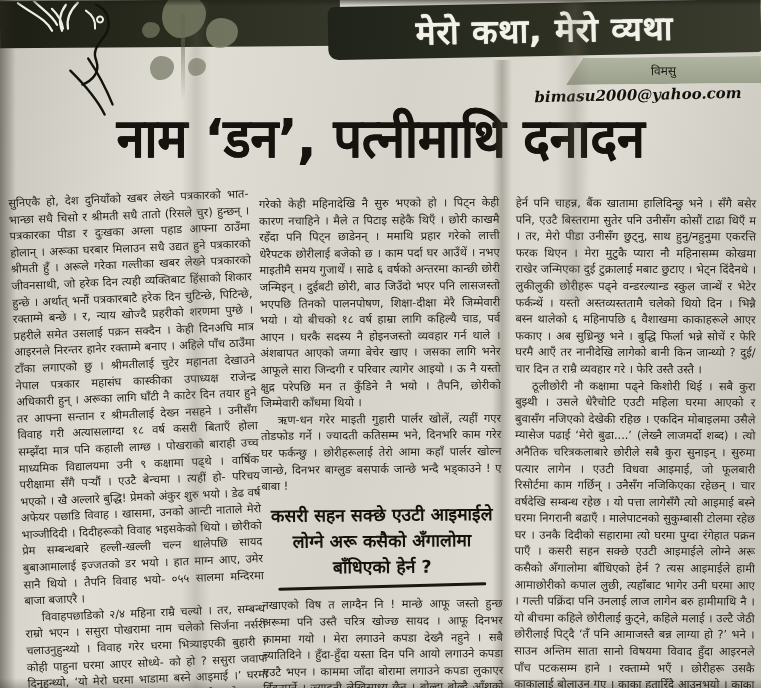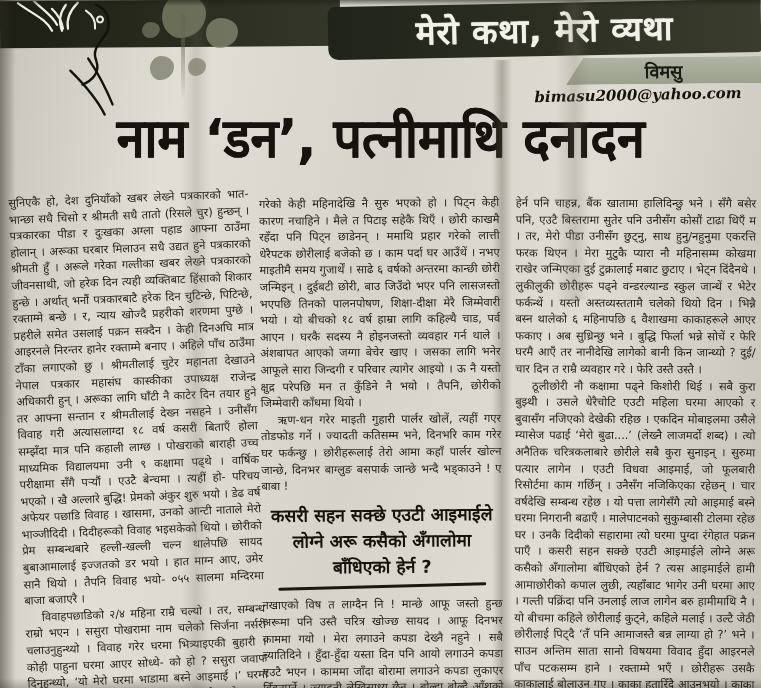--- a/index.html
+++ b/index.html
@@ -35,21 +35,21 @@
     color:#f3f2ea;font-weight:bold;font-size:33px;letter-spacing:1px;
     text-shadow:0 0 1px #f3f2ea;
   }
   .byline-band{
     position:absolute;left:566px;top:57px;width:195px;height:27px;
     background:linear-gradient(#b0b5a1,#9aa08b);
     clip-path:polygon(9% 0,100% 0,100% 100%,0 100%);
     display:flex;align-items:center;justify-content:center;
     transform:rotate(-.6deg);
   }
-  .byline-band span{color:#191b12;font-weight:bold;font-size:18px;}
+  .byline-band span{color:#191b12;font-weight:normal;font-size:12px;}
   .email{
     position:absolute;left:520px;top:86px;width:236px;text-align:center;
     font-family:"DejaVu Serif",serif;font-style:italic;font-weight:bold;
     font-size:15px;color:#14120d;transform:rotate(-1.2deg);
   }
   
   .headline{
     position:absolute;left:6px;top:102px;width:749px;margin:0;
     text-align:center;font-size:50px;font-weight:bold;color:#16130e;
     transform:scaleY(1.08);letter-spacing:0px;white-space:nowrap;

